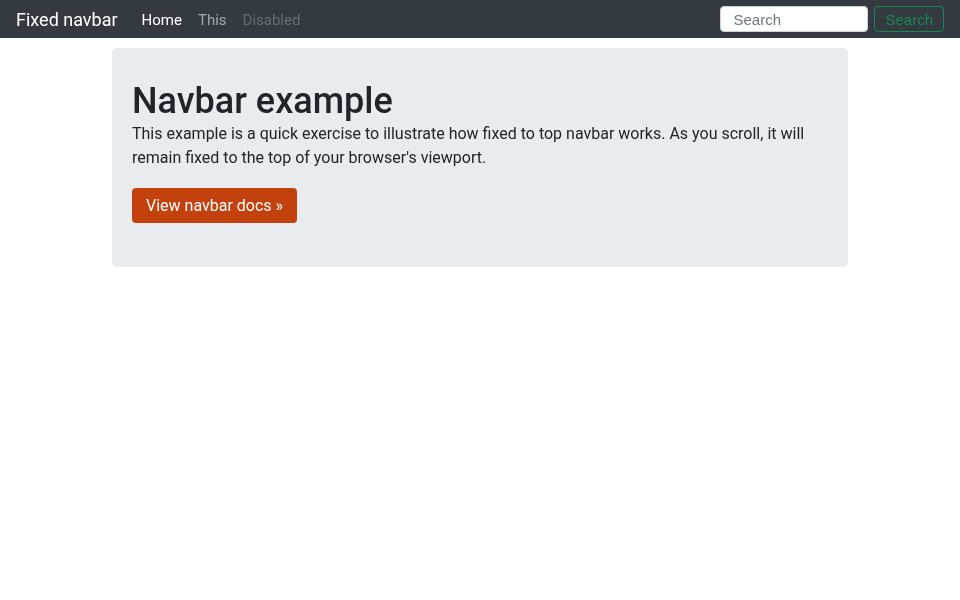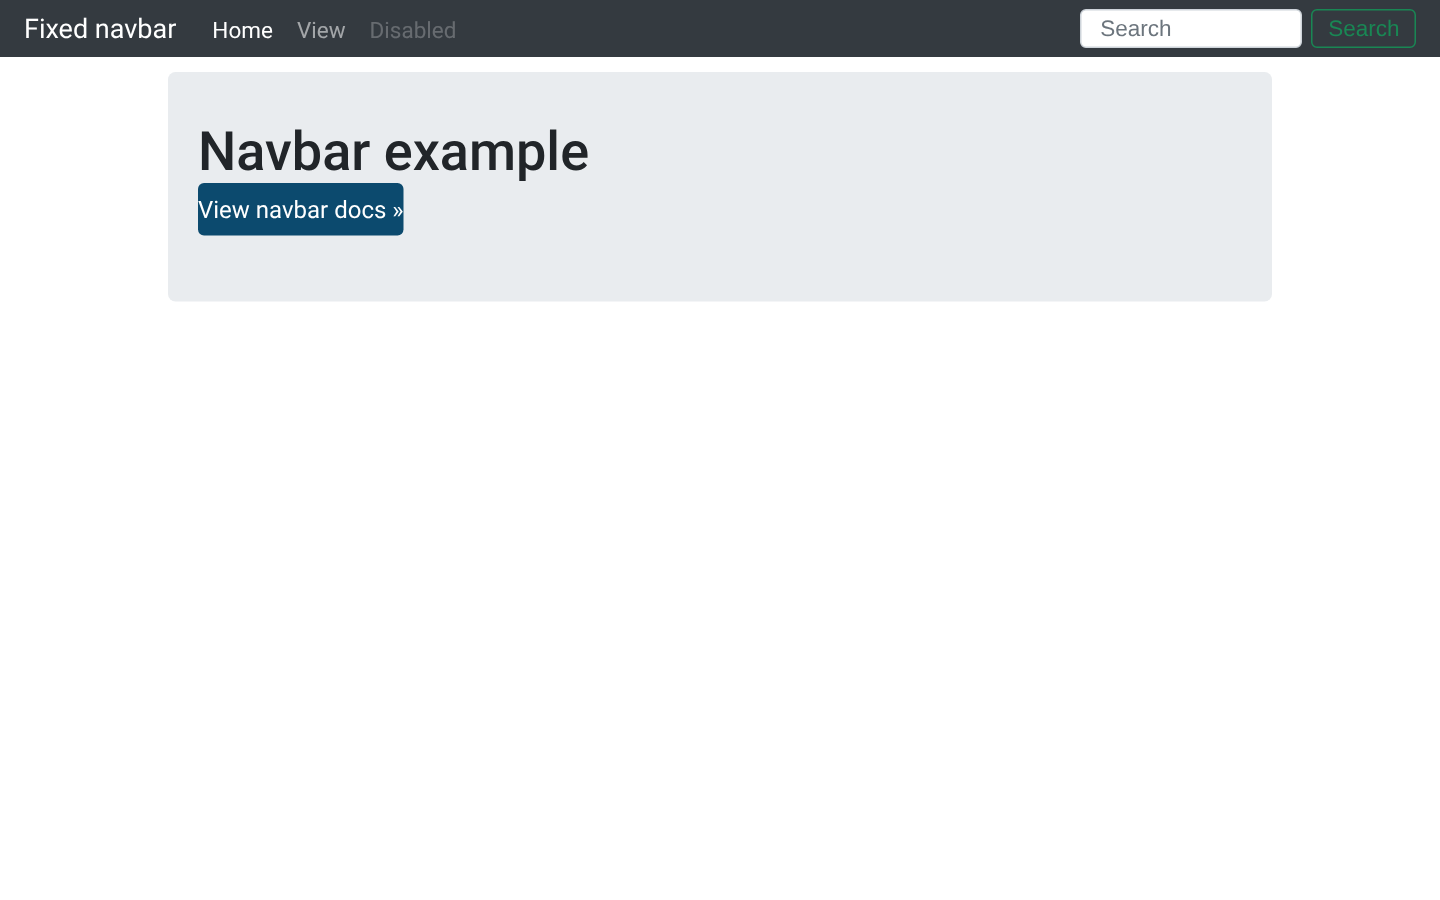--- a/index.html
+++ b/index.html
@@ -102,52 +102,53 @@
       color: #212529;
     }
     .jumbo p {
       font-size: 16px;
       color: #212529;
       line-height: 1.5;
       margin-bottom: 18px;
     }
     .btn-primary {
       display: inline-block;
-      background-color: #0c4a6e;
+      background-color: #c2410c;
       color: #fff;
       border: none;
       border-radius: 4px;
-      padding: 8px 0;
+      padding: 8px 14px;
       font-size: 16px;
       text-decoration: none;
       cursor: pointer;
     }
   </style>
 </head>
 <body>
 
 <nav class="navbar">
   <div class="navbar-left">
     <a class="navbar-brand" href="#">Fixed navbar</a>
     <ul class="navbar-nav">
       <li class="nav-item">
         <a class="nav-link active" href="#">Home</a>
       </li>
       <li class="nav-item">
-        <a class="nav-link" href="#">View</a>
+        <a class="nav-link" href="#">This</a>
       </li>
       <li class="nav-item">
         <a class="nav-link disabled">Disabled</a>
       </li>
     </ul>
   </div>
   <div class="navbar-right">
     <input type="text" class="search-input" placeholder="Search" style="">
     <button class="search-btn">Search</button>
   </div>
 </nav>
 
 <main class="main">
   <div class="jumbo">
     <h1>Navbar example</h1>
+    <p>This example is a quick exercise to illustrate how fixed to top navbar works. As you scroll, it will remain fixed to the top of your browser's viewport.</p>
     <a class="btn-primary" href="#">View navbar docs »</a>
   </div>
 </main>
 
 </body></html>

